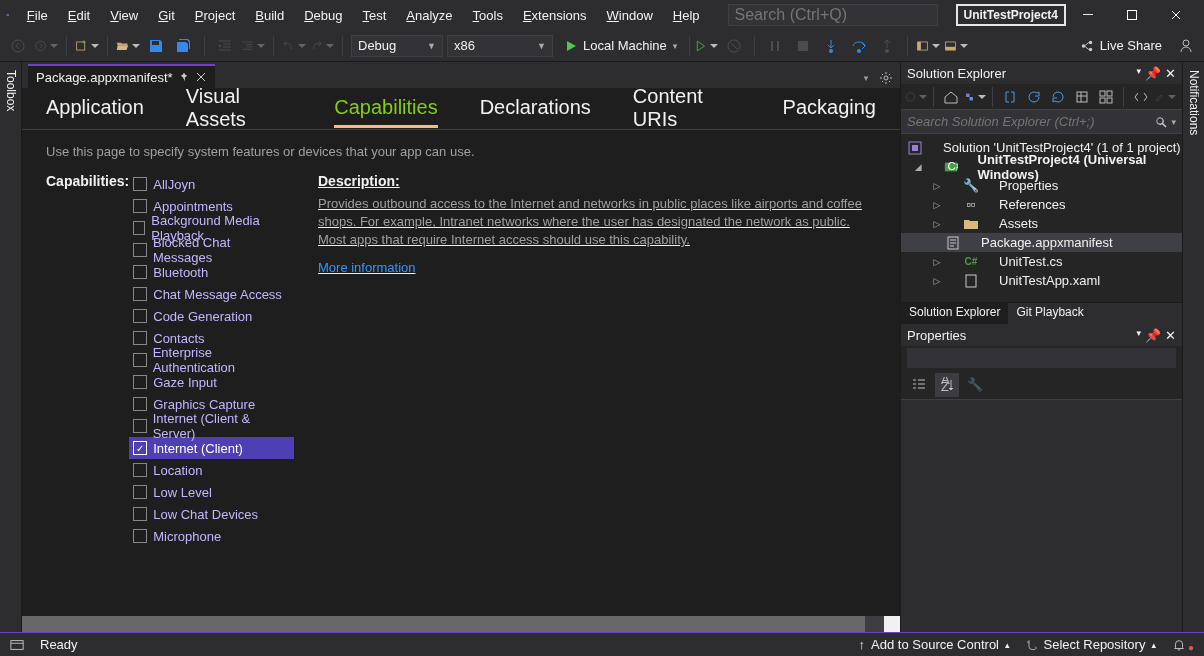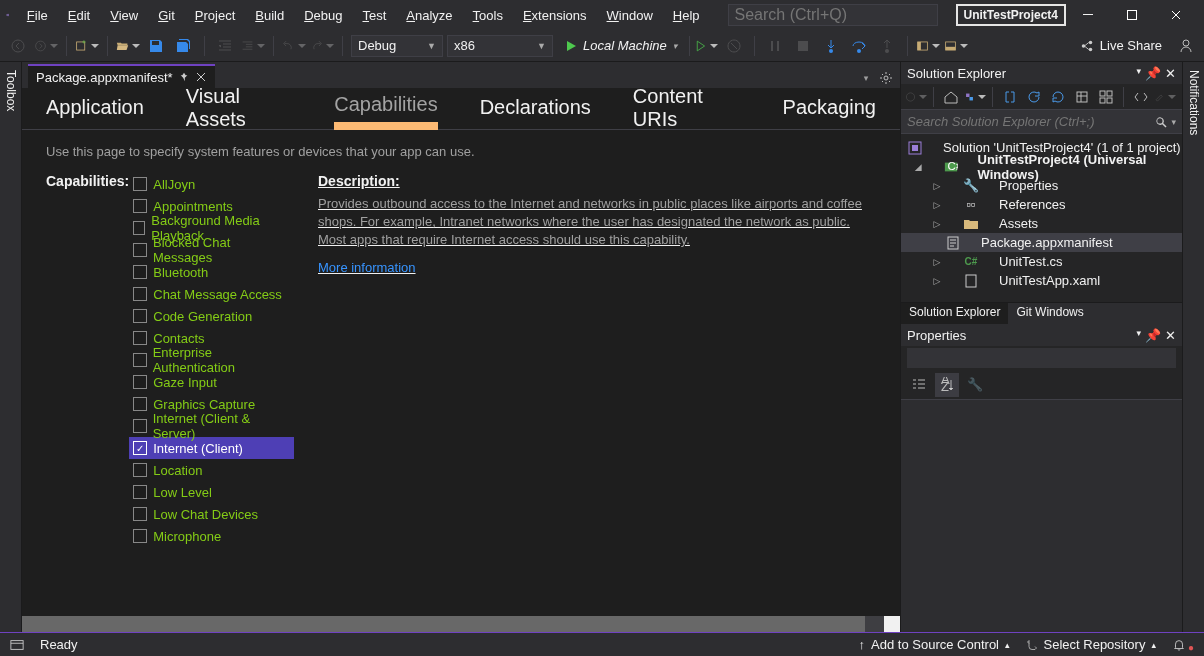--- a/index.html
+++ b/index.html
@@ -19,41 +19,41 @@
 .win-btn { width:44px; height:30px; display:flex; align-items:center; justify-content:center; color:#f1f1f1; }
 
 .toolbar { height:32px; background:#2d2d30; border-bottom:1px solid #1b1b1c; display:flex; align-items:center; padding:0 6px; gap:4px; }
 .tbtn { width:24px; height:24px; display:flex; align-items:center; justify-content:center; opacity:0.9; }
 .tbtn.dis { opacity:0.35; }
 .tbtn svg { width:16px; height:16px; }
 .tsep { width:1px; height:20px; background:#3f3f46; margin:0 4px; }
 .combo { height:22px; background:#333337; border:1px solid #3f3f46; display:flex; align-items:center; padding:0 6px; color:#f1f1f1; font-size:12px; gap:6px; }
 .combo.w1 { width:92px;}
 .combo.w2 { width:106px;}
-.run-btn { height:22px; display:flex; align-items:center; padding:0 8px; color:#f1f1f1; font-size:12px; gap:6px;font-style:italic; }
+.run-btn { height:22px; display:flex; align-items:center; padding:0 8px; color:#f1f1f1; font-size:12px; gap:6px; }
 .liveshare { display:flex; align-items:center; gap:6px; color:#f1f1f1; font-size:12px; padding:0 8px; }
 
 .main { flex:1; display:flex; min-height:0; }
 .toolbox-tab { width:22px; background:#2d2d30; border-right:1px solid #1b1b1c; writing-mode:vertical-rl; text-orientation:mixed; padding:8px 2px; color:#f1f1f1; font-size:12px; display:flex; align-items:center;}
 .notif-tab { width:22px; background:#2d2d30; border-left:1px solid #1b1b1c; writing-mode:vertical-rl; text-orientation:mixed; padding:8px 2px; color:#f1f1f1; font-size:12px; display:flex; align-items:center;}
 .editor { flex:1; display:flex; flex-direction:column; background:#1e1e1e; min-width:0;}
 .doc-tabs { height:26px; background:#2d2d30; display:flex; align-items:flex-end; padding-left:6px; position:relative; }
 .doc-tab { height:24px; background:#1e1e1e; border-top:2px solid #6f42c1; padding:0 8px; display:flex; align-items:center; gap:6px; color:#f1f1f1; font-size:12px; }
 .doc-tab .pin { width:10px; height:10px; }
 .doc-tab .x { width:12px; height:12px; color:#999; }
 .doc-tabs .right { position:absolute; right:6px; top:4px; display:flex; gap:4px;}
 .manifest-tabs { height:42px; display:flex; align-items:center; gap:42px; padding:0 24px; border-bottom:1px solid #3f3f46; }
 .mtab { font-size:20px; color:#f1f1f1; font-weight:400; padding:6px 0; border-bottom:2px solid transparent; cursor:pointer;}
-.mtab.sel { border-bottom:8px solid #fdba74; color:#a3a3a3;}
+.mtab.sel { border-bottom:3px solid #fdba74; color:#84cc16;}
 .desc-bar { padding:14px 24px; color:#a0a0a0; font-size:13px; border-bottom:none;}
 .cap-area { flex:1; display:flex; padding:0 24px; gap:24px; min-height:0;}
 .cap-left { width:248px; display:flex; flex-direction:row; min-height:0;}
 .cap-left h4 { font-size:14px; font-weight:600; margin-bottom:6px;}
 .cap-list { flex:1; overflow-y:auto; border:none; }
-.cap-item { height:22px; display:flex; align-items:center; gap:6px; padding:0 4px; color:#84cc16; }
+.cap-item { height:22px; display:flex; align-items:center; gap:6px; padding:0 4px; color:#c4b5fd; }
 .cap-item.sel { background:#4e3fb5; color:#fff;}
 .chk { width:14px; height:14px; border:1px solid #888; display:flex; align-items:center; justify-content:center; font-size:10px; color:#fff;}
 .cap-item.sel .chk { border-color:#fff;}
 .cap-right { flex:1;text-decoration:underline; }
 .cap-right h4 { font-size:14px; font-weight:600; margin-bottom:6px;}
 .cap-right p { color:#a0a0a0; line-height:1.4; margin-bottom:10px;}
 .cap-right a { color:#3794ff; text-decoration:none;}
 .hscroll { height:16px; background:#3e3e42; margin:0; position:relative;}
 .hscroll .thumb { position:absolute; left:0; top:0; height:100%; width:96%; background:#686868;}
 .hscroll .corner { position:absolute; right:0; top:0; height:100%; width:16px; background:#f1f1f1;}
@@ -543,21 +543,21 @@
             <svg viewBox="0 0 16 16">
               <rect x="3" y="2" width="10" height="12" fill="none" stroke="#ccc"></rect>
             </svg>
           </span>
         <span>UnitTestApp.xaml</span>
       </div>
     </div>
     <div style="flex:0 0 8px"></div>
     <div class="panel-tabs">
       <div class="ptab sel">Solution Explorer</div>
-      <div class="ptab">Git Windows</div>
+      <div class="ptab">Git Playback</div>
     </div>
 
     <div class="panel-header">
       <span>Properties</span>
       <div class="icons">
         <span style="font-size:9px">▾</span>
         <span>📌</span>
         <span>✕</span>
       </div>
     </div>

